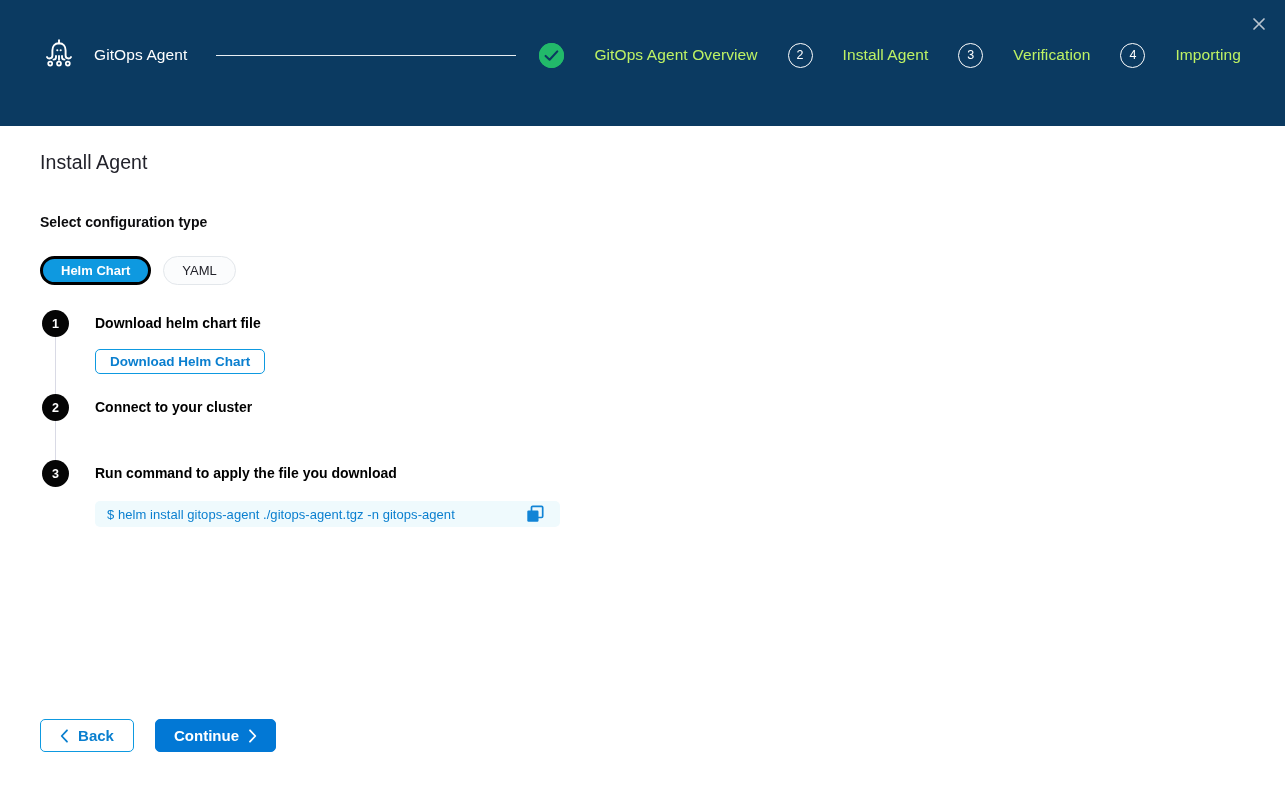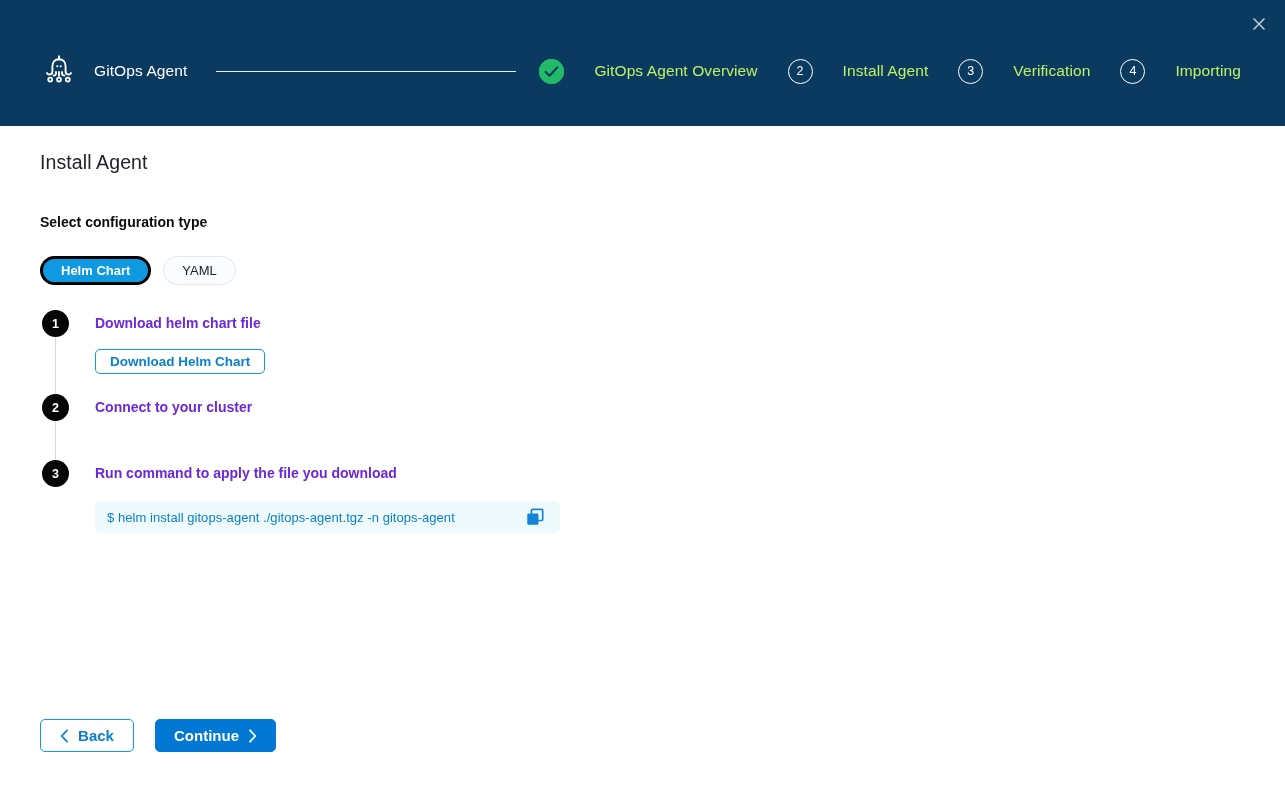--- a/index.html
+++ b/index.html
@@ -30,21 +30,21 @@
     right: 14px; top: 12px;
     width: 24px; height: 24px;
     display: flex; align-items: center; justify-content: center;
     cursor: pointer;
     border-radius: 3px;
   }
   .close-btn svg { display: block; }
 
   .wizard-row {
     position: absolute;
-    left: 40px; top: 52px;
+    left: 40px; top: 36px;
     height: 38px;
     display: flex;
     align-items: center;
   }
   .brand {
     display: flex;
     align-items: center;
     height: 38px;
   }
   .brand-logo {
@@ -183,21 +183,21 @@
   .step-item .rail {
     position: absolute;
     left: 13px; top: 27px;
     width: 1px;
     background: #d9dae5;
     z-index: 1;
   }
   .step-head {
     font-size: 14px;
     font-weight: bold;
-    color: #6d28d9;
+    color: #000000;
     line-height: 27px;
     margin: 0;
   }
   .step-body { padding-top: 12px; }
 
   .step-1 { min-height: 84px; }
   .step-1 .rail { height: 84px; }
   .step-2 { min-height: 66px; }
   .step-2 .rail { height: 66px; }
 
@@ -215,21 +215,21 @@
     font-size: 13.5px;
     font-weight: bold;
     cursor: pointer;
     box-sizing: border-box;
   }
 
   
   .command-box {
     margin-top: 14px;
     width: 465px;
-    height: 32px;
+    height: 26px;
     background: #effafd;
     border-radius: 5px;
     display: flex;
     align-items: center;
     justify-content: space-between;
     box-sizing: border-box;
     padding: 0 14px 0 12px;
   }
   .command-text {
     font-size: 13px;

